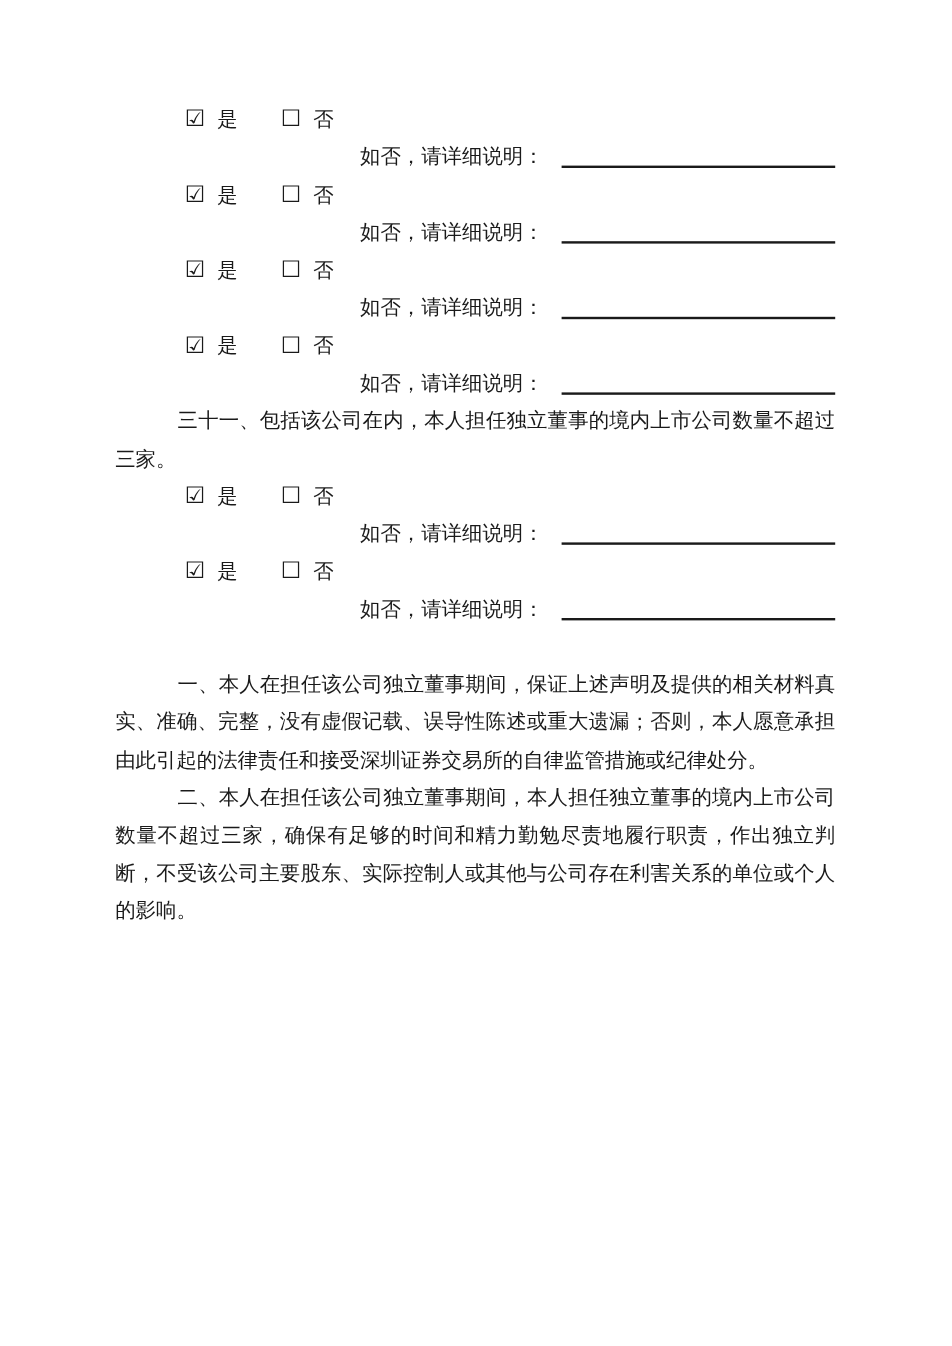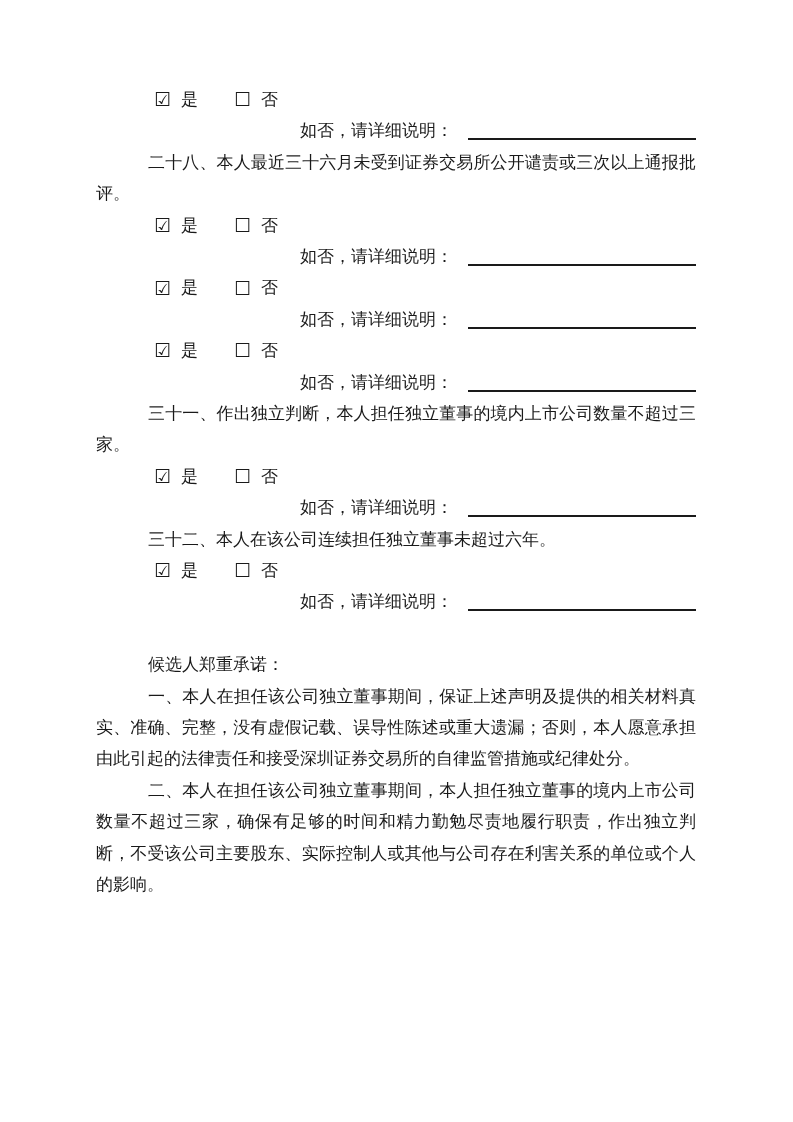--- a/index.html
+++ b/index.html
@@ -67,21 +67,20 @@
   <div class="content">
 
     <div class="cb-row">
       <span class="cb">☑</span>
       <span class="cb-label">是</span>
       <span class="cb cb2">☐</span>
       <span class="cb-label">否</span>
     </div>
     <div class="followup"><span>如否，请详细说明：</span><span class="blank"></span></div>
 
-    <p class="para">二十八、本人最近三十六月未受到证券交易所公开谴责或三次以上通报批评。</p>
     <div class="cb-row">
       <span class="cb">☑</span>
       <span class="cb-label">是</span>
       <span class="cb cb2">☐</span>
       <span class="cb-label">否</span>
     </div>
     <div class="followup"><span>如否，请详细说明：</span><span class="blank"></span></div>
 
     <div class="cb-row">
       <span class="cb">☑</span>
@@ -92,38 +91,36 @@
     <div class="followup"><span>如否，请详细说明：</span><span class="blank"></span></div>
 
     <div class="cb-row">
       <span class="cb">☑</span>
       <span class="cb-label">是</span>
       <span class="cb cb2">☐</span>
       <span class="cb-label">否</span>
     </div>
     <div class="followup"><span>如否，请详细说明：</span><span class="blank"></span></div>
 
-    <p class="para">三十一、作出独立判断，本人担任独立董事的境内上市公司数量不超过三家。</p>
+    <p class="para">三十一、包括该公司在内，本人担任独立董事的境内上市公司数量不超过三家。</p>
     <div class="cb-row">
       <span class="cb">☑</span>
       <span class="cb-label">是</span>
       <span class="cb cb2">☐</span>
       <span class="cb-label">否</span>
     </div>
     <div class="followup"><span>如否，请详细说明：</span><span class="blank"></span></div>
 
-    <p class="para">三十二、本人在该公司连续担任独立董事未超过六年。</p>
     <div class="cb-row">
       <span class="cb">☑</span>
       <span class="cb-label">是</span>
       <span class="cb cb2">☐</span>
       <span class="cb-label">否</span>
     </div>
     <div class="followup"><span>如否，请详细说明：</span><span class="blank"></span></div>
 
     <div class="spacer"></div>
 
-    <p class="para">候选人郑重承诺：</p>
     <p class="para">一、本人在担任该公司独立董事期间，保证上述声明及提供的相关材料真实、准确、完整，没有虚假记载、误导性陈述或重大遗漏；否则，本人愿意承担由此引起的法律责任和接受深圳证券交易所的自律监管措施或纪律处分。</p>
     <p class="para">二、本人在担任该公司独立董事期间，本人担任独立董事的境内上市公司数量不超过三家，确保有足够的时间和精力勤勉尽责地履行职责，作出独立判断，不受该公司主要股东、实际控制人或其他与公司存在利害关系的单位或个人的影响。</p>
 
   </div>
 </div>
 
 </body></html>

